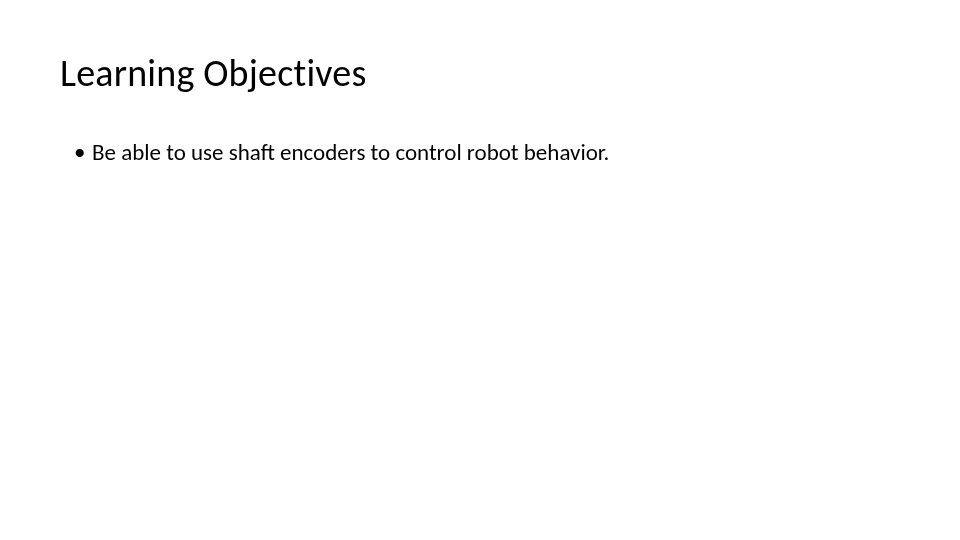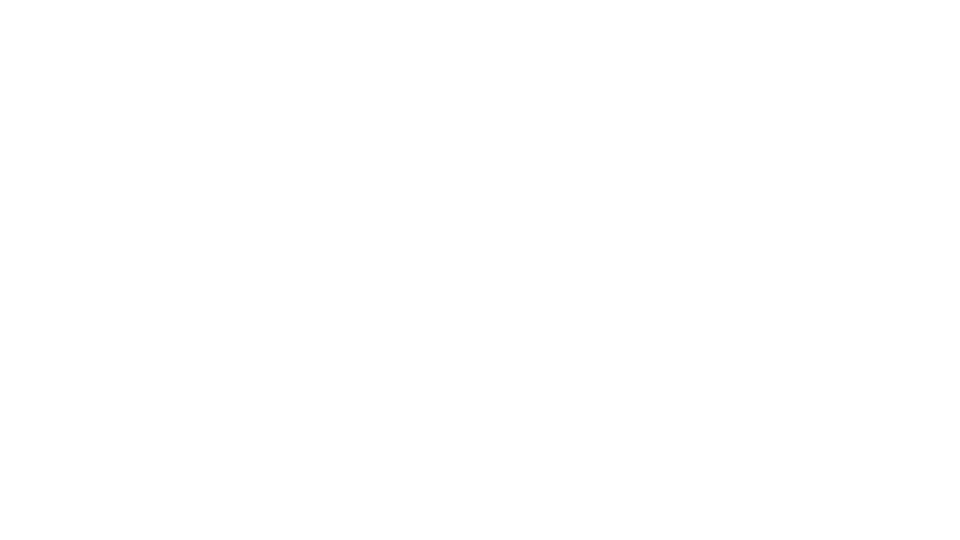--- a/index.html
+++ b/index.html
@@ -45,13 +45,17 @@
       position: absolute;
       left: -4px;
       top: 0;
       font-size: 23px;
     }
   </style>
 </head>
 <body>
 
 <div class="slide">
+  <h1 class="title">Learning Objectives</h1>
+  <ul class="bullet-list">
+    <li class="bullet-item">Be able to use shaft encoders to control robot behavior.</li>
+  </ul>
 </div>
 
 </body></html>

